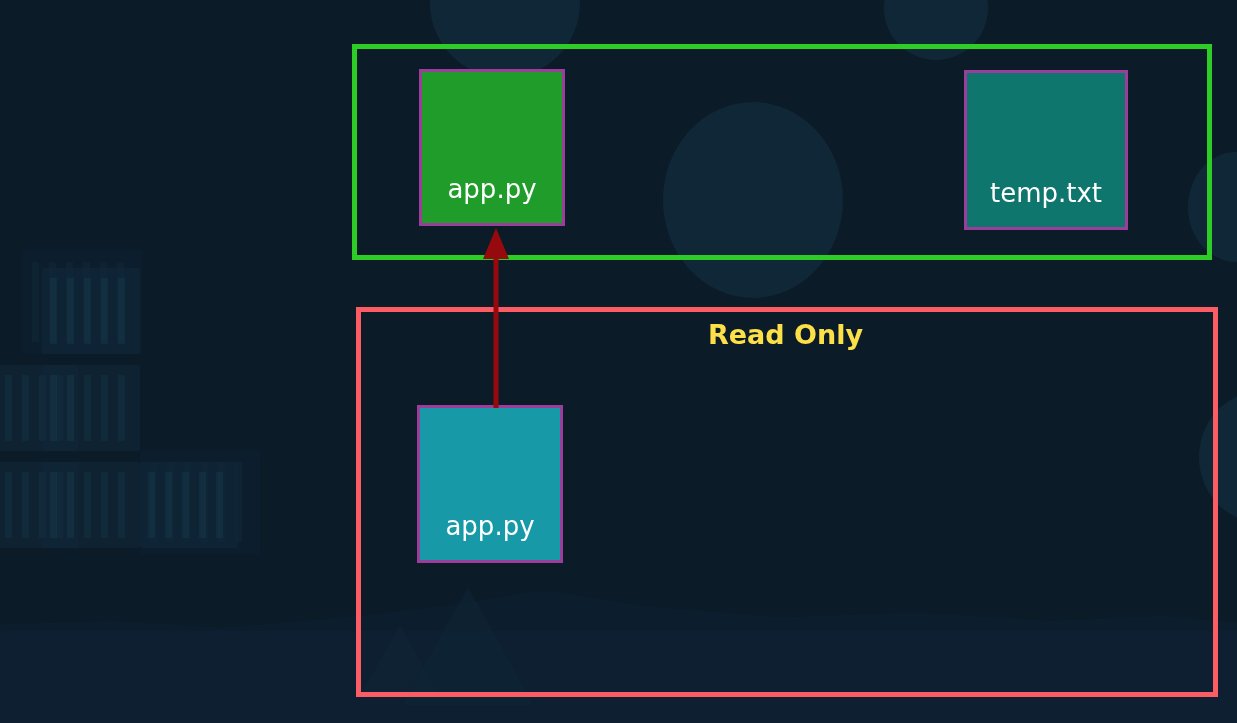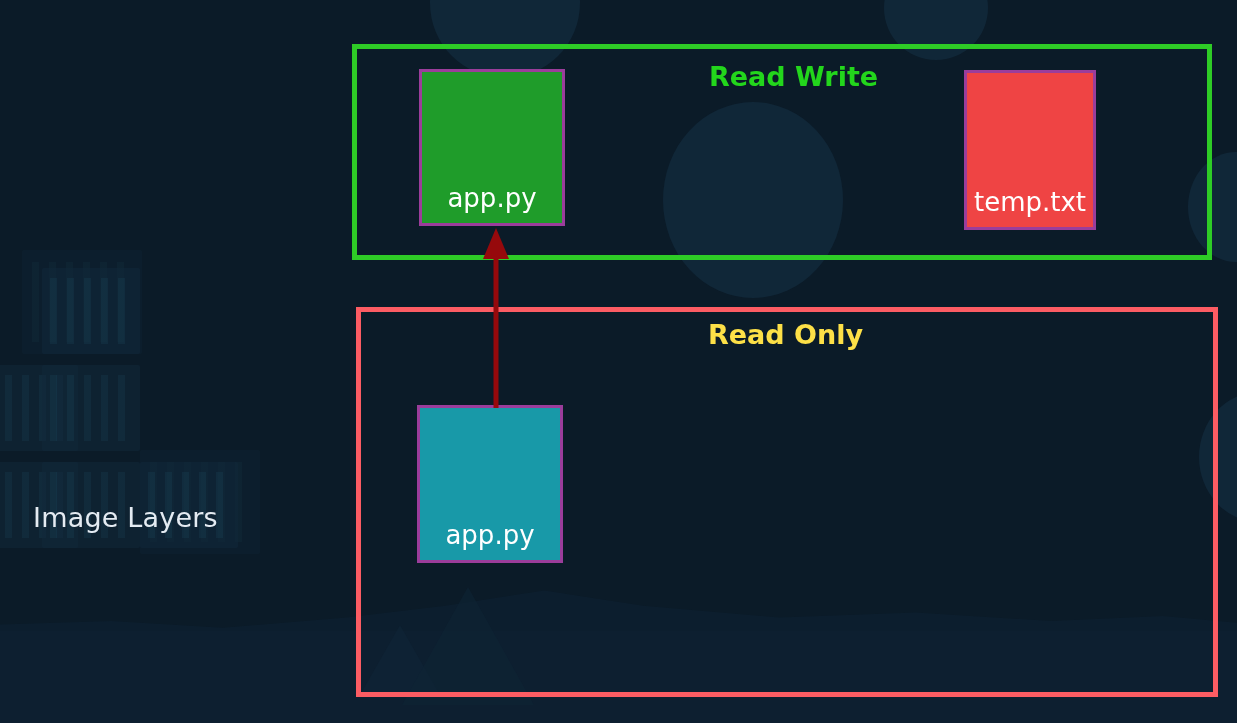--- a/index.html
+++ b/index.html
@@ -170,36 +170,36 @@
     box-sizing: border-box;
     border: 3px solid #9b3d9b;
     display: flex;
     align-items: flex-end;
     justify-content: center;
   }
   .file-block .file-label {
     color: #ffffff;
     font-size: 26px;
     line-height: 1;
-    padding-bottom: 12px;
+    padding-bottom: 21px;
     white-space: nowrap;
   }
   #file-app-py-container {
     left: 419px;
     top: 69px;
     width: 146px;
     height: 157px;
     background: #1f9c2a;
   }
   #file-temp-txt-container {
     left: 964px;
     top: 70px;
-    width: 132px;
+    width: 164px;
     height: 160px;
-    background: #ef4444;
+    background: #0f766e;
   }
   #file-app-py-image {
     left: 417px;
     top: 405px;
     width: 146px;
     height: 158px;
     background: #1899a8;
   }
 
   
@@ -233,25 +233,23 @@
     <div class="crate c5"></div>
     <div class="crate c6"></div>
 
     <div class="slab"></div>
     <div class="wave"></div>
     <div class="peak2"></div>
     <div class="peak"></div>
   </div>
 
 
-  <div class="side-label" id="label-image-layers">Image Layers</div>
 
   <div class="region" id="region-read-write"></div>
 
-  <div class="region-title" id="title-read-write">Read Write</div>
 
   <div class="region" id="region-read-only"></div>
 
   <div class="region-title" id="title-read-only">Read Only</div>
 
   <div class="file-block" id="file-app-py-container">
     <span class="file-label">app.py</span>
   </div>
 
   <div class="file-block" id="file-temp-txt-container">

